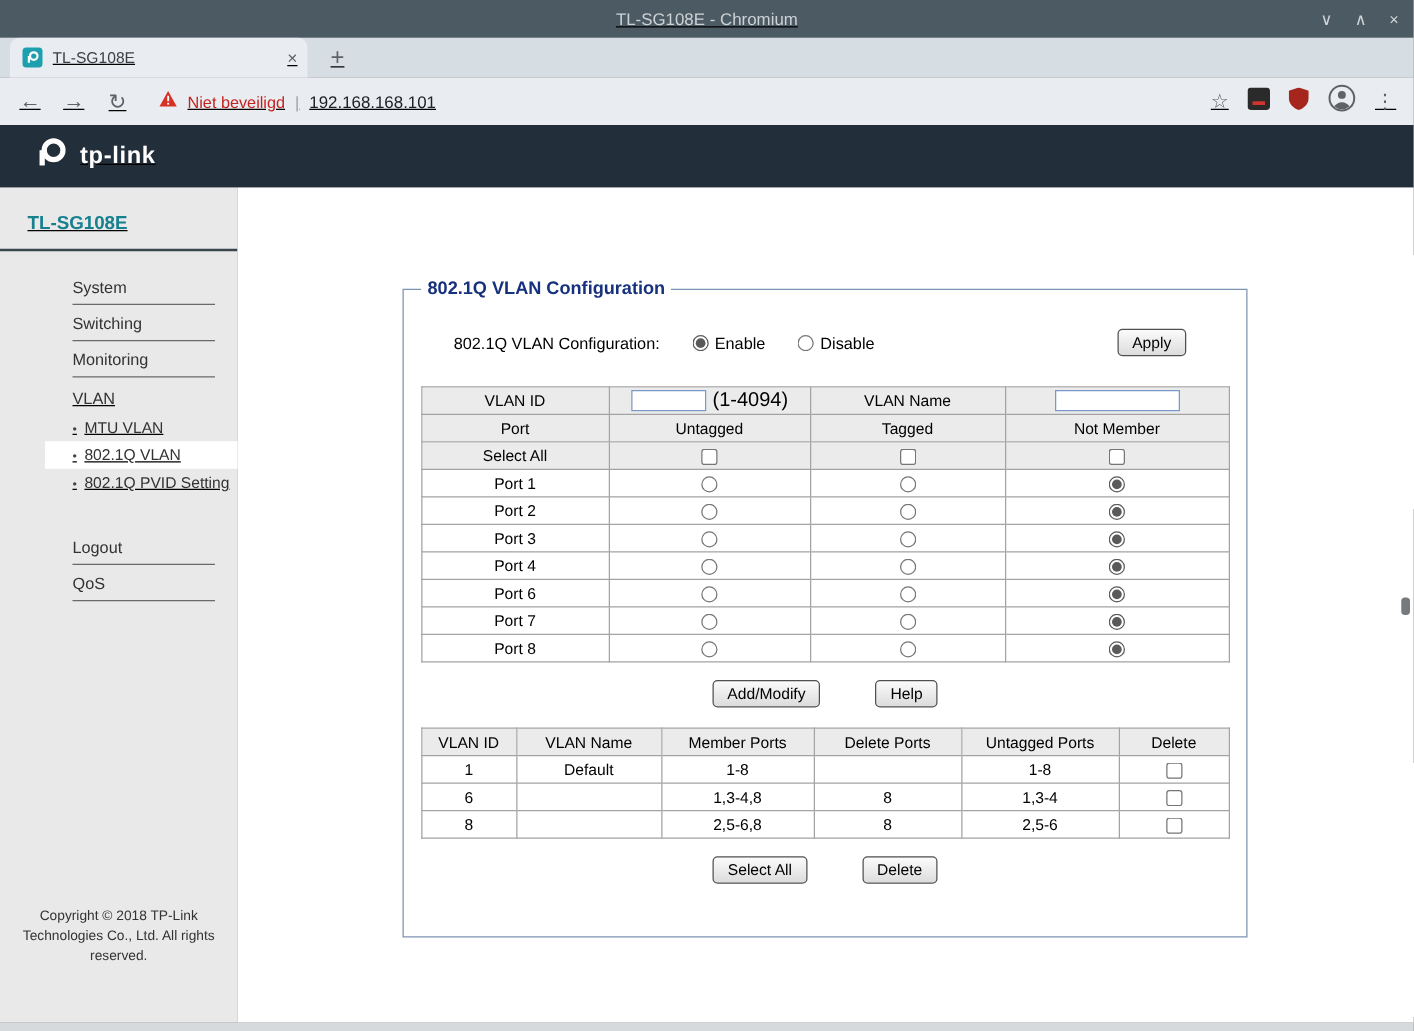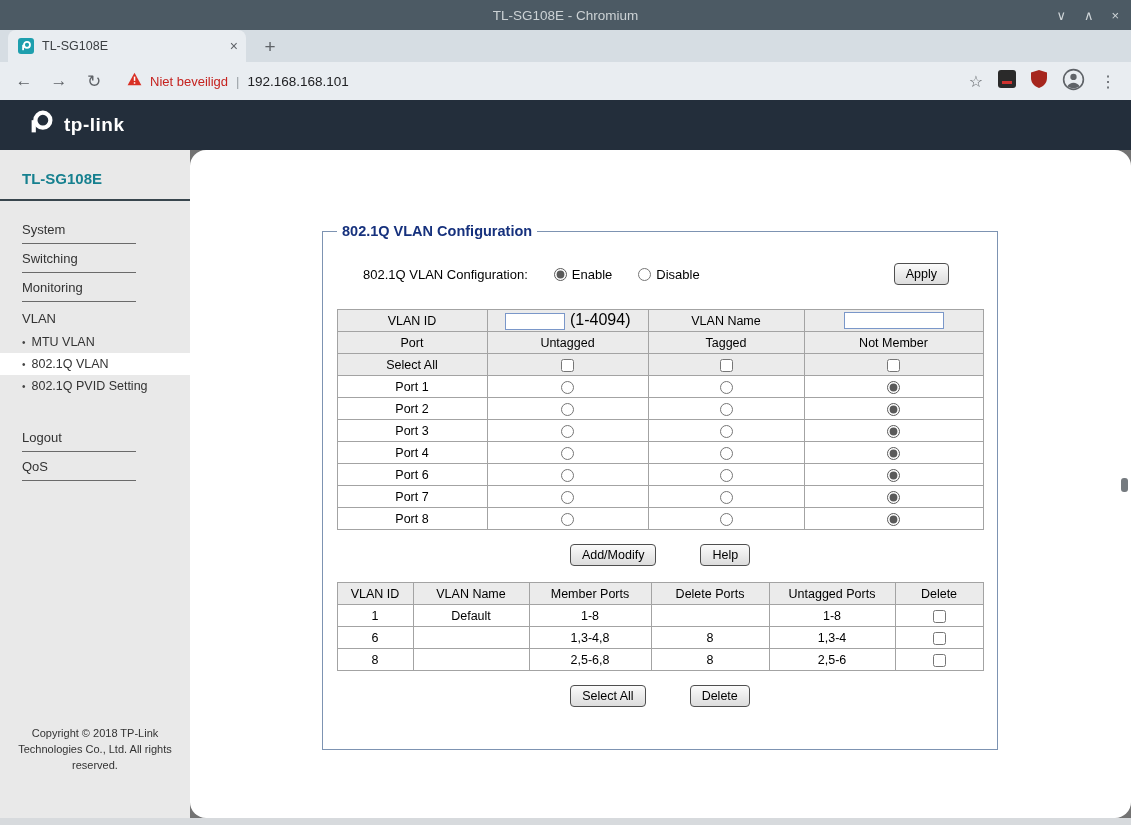--- a/index.html
+++ b/index.html
@@ -1,18 +1,18 @@
 <!DOCTYPE html>
 <html><head>
 <meta charset="utf-8">
 <style>
   * { margin:0; padding:0; box-sizing:border-box; }
   html,body { width:1131px; height:825px; overflow:hidden; }
   body { font-family:"Liberation Sans", sans-serif; background:#fff; }
-  .window { width:1131px; height:825px; position:relative; overflow:hidden; background:#737373; }
+  .window { width:1131px; height:825px; position:relative; overflow:hidden; background:#737373;text-decoration:underline; }
 
   
   .titlebar { height:30px; background:#4c5a64; display:flex; align-items:center; justify-content:center; position:relative; }
   .titlebar .title { color:#ccd2d5; font-size:13.5px; }
   .win-controls { position:absolute; right:12px; top:0; height:100%; display:flex; align-items:center; gap:18px; color:#cfd5d8; font-size:13px; }
   .win-controls span { cursor:default; }
 
   
   .tabstrip { height:32px; background:#d6dde3; display:flex; align-items:flex-end; padding-left:8px; }
   .tab { width:238px; height:32px; background:#e9edf1; border-radius:8px 8px 0 0; display:flex; align-items:center; padding:0 8px 0 10px; gap:8px; }
@@ -33,32 +33,32 @@
   .menu-dots { color:#5f6368; font-size:16px; letter-spacing:1px; }
 
   
   .brand { height:50px; background:#232e3b; display:flex; align-items:center; padding-left:26px; }
   .logo-text { color:#fff; font-size:19px; font-weight:bold; letter-spacing:.5px; margin-left:8px; }
 
   
   .page { display:flex; height:668px; }
   .sidebar { width:190px; background:#e9e9e9; position:relative; flex:none; }
   .device { color:#16808f; font-weight:bold; font-size:15px; padding:20px 22px 12px; border-bottom:2px solid #39464e; }
-  .menu { padding-top:14px; }
+  .menu { padding-top:14px;padding-left:36px; }
   .s-item { color:#333; cursor:pointer; }
   .s-item.section { padding:7px 0 0 22px; font-size:13px; }
   .s-item.section .lbl { display:inline-block; width:114px; padding-bottom:6px; border-bottom:1px solid #6a6a6a; }
   .s-item.group { padding:9px 0 5px 22px; font-size:13px; }
   .s-item.sub { padding:4px 0 4px 22px; font-size:12.5px; }
   .s-item.sub .bullet { font-size:10px; color:#444; margin-right:6px; }
   .s-item.sub.active { background:#fff; }
   .s-item.gap { margin-top:26px; }
   .copyright { position:absolute; left:0; right:0; bottom:44px; text-align:center; font-size:11px; color:#333; line-height:1.45; padding:0 10px; }
 
-  .content { flex:1; background:#fff; position:relative;border-radius:16px; }
+  .content { flex:1; background:#fff; position:relative; }
   fieldset { position:absolute; left:132px; top:73px; width:676px; height:527px; border:1px solid #7d93b2; padding:0; }
   legend { margin-left:14px; padding:0 5px; color:#16317d; font-weight:bold; font-size:14.5px; }
 
   .config-row { display:flex; align-items:center; margin:24px 48px 0 40px; font-size:13px; color:#000; }
   .radio-opt { display:flex; align-items:center; gap:5px; margin-left:26px; font-size:13px; }
   input[type=radio], input[type=checkbox] { width:13px; height:13px; accent-color:#5a5a5a; margin:0; vertical-align:middle; }
   .btn { font-family:inherit; font-size:12.5px; padding:3px 11px; border:1px solid #4f4f4f; border-radius:4px; background:linear-gradient(#fbfbfb,#dcdcdc); color:#000; cursor:pointer; }
   .apply-btn { margin-left:auto; }
 
   table { border-collapse:collapse; margin:0 auto; font-size:12.5px; table-layout:fixed; }

